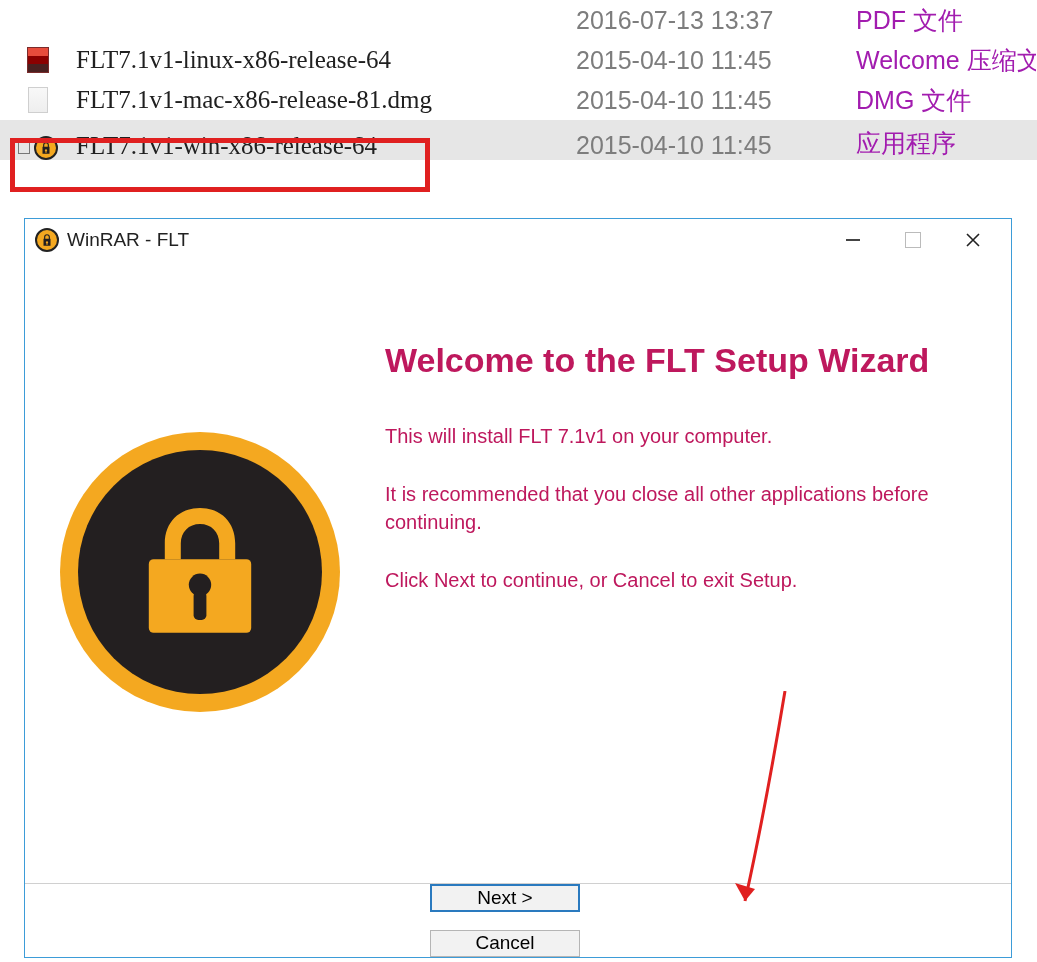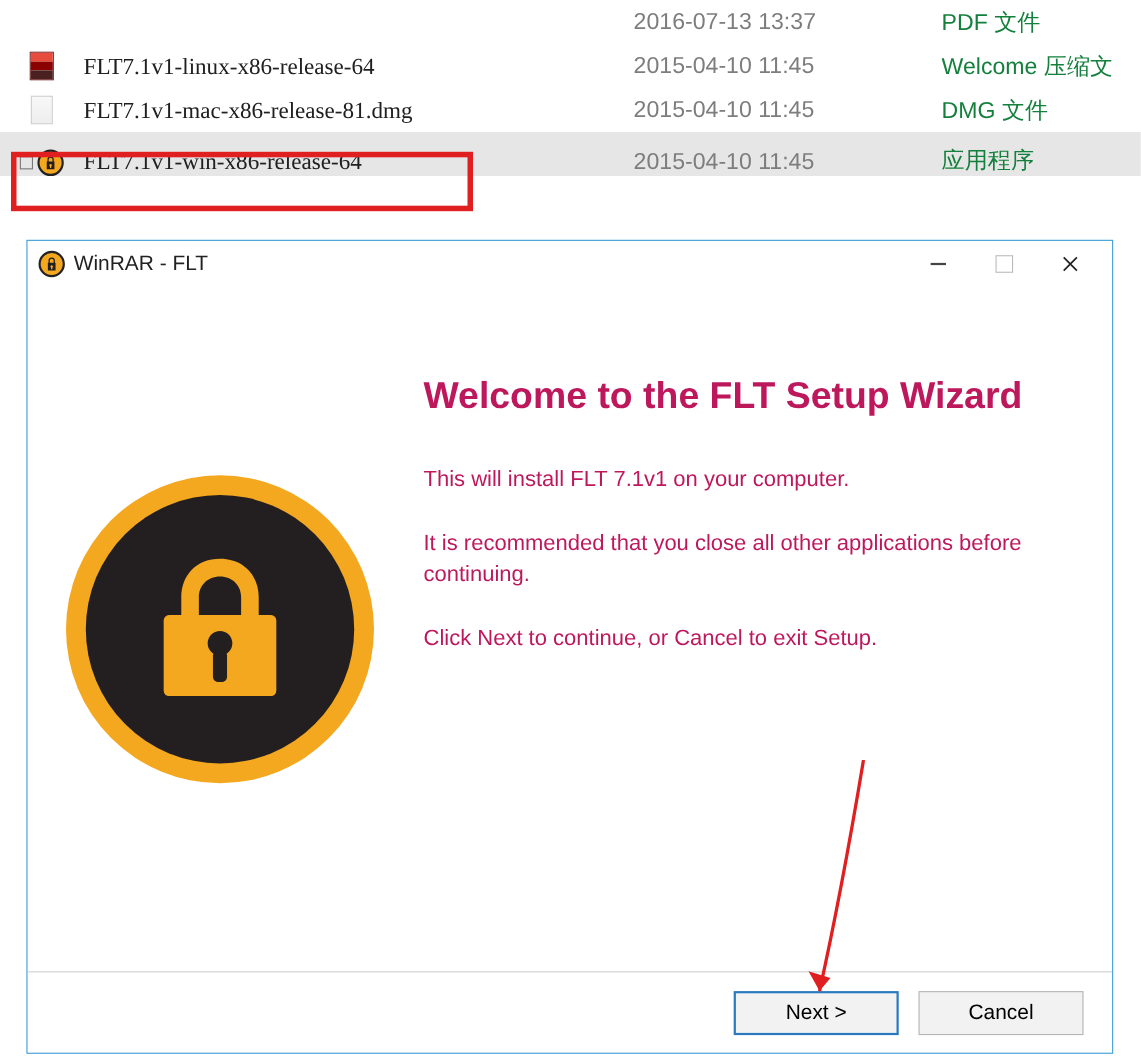--- a/index.html
+++ b/index.html
@@ -17,33 +17,33 @@
   .filelist {
     position: absolute;
     left: 0;
     top: 0;
     width: 1037px;
   }
   .file-row {
     display: flex;
     align-items: center;
     height: 40px;
-    font-size: 21px;
+    font-size: 25px;
     color: #202020;
   }
   .file-row.selected { background: #e6e6e6; align-items: flex-end; }
   .file-row .icon-cell {
     width: 76px;
     display: flex;
     justify-content: center;
     align-items: center;
   }
   .file-row .name-cell { width: 500px; white-space: nowrap; overflow: hidden; font-family: Liberation Serif, serif; }
   .file-row .date-cell { width: 280px; color: #7d7d7d; }
-  .file-row .type-cell { width: 180px; color: #15803d; white-space: nowrap; overflow: hidden; }
+  .file-row .type-cell { width: 180px; color: #a21caf; white-space: nowrap; overflow: hidden; }
 
   .icon-blank {
     width: 20px; height: 26px;
     border: 1px solid #cfcfcf;
     background: linear-gradient(180deg,#f8f8f8,#eee);
   }
   .icon-rar {
     width: 22px; height: 26px;
     display: flex; flex-direction: column;
     border: 1px solid #7a2b2b;
@@ -155,20 +155,21 @@
   }
 
   .button-row {
     height: 74px;
     border-top: 1px solid #d0d0d0;
     display:flex;
     align-items:center;
     justify-content:flex-end;
     gap: 18px;
     padding-right: 26px;
+    flex-direction: column;
   }
   .btn {
     width: 150px;
     height: 40px;
     font-size: 19px;
     display:flex; align-items:center; justify-content:center;
     background:#f2f2f2;
     border:1px solid #b5b5b5;
     cursor:pointer;
   }

